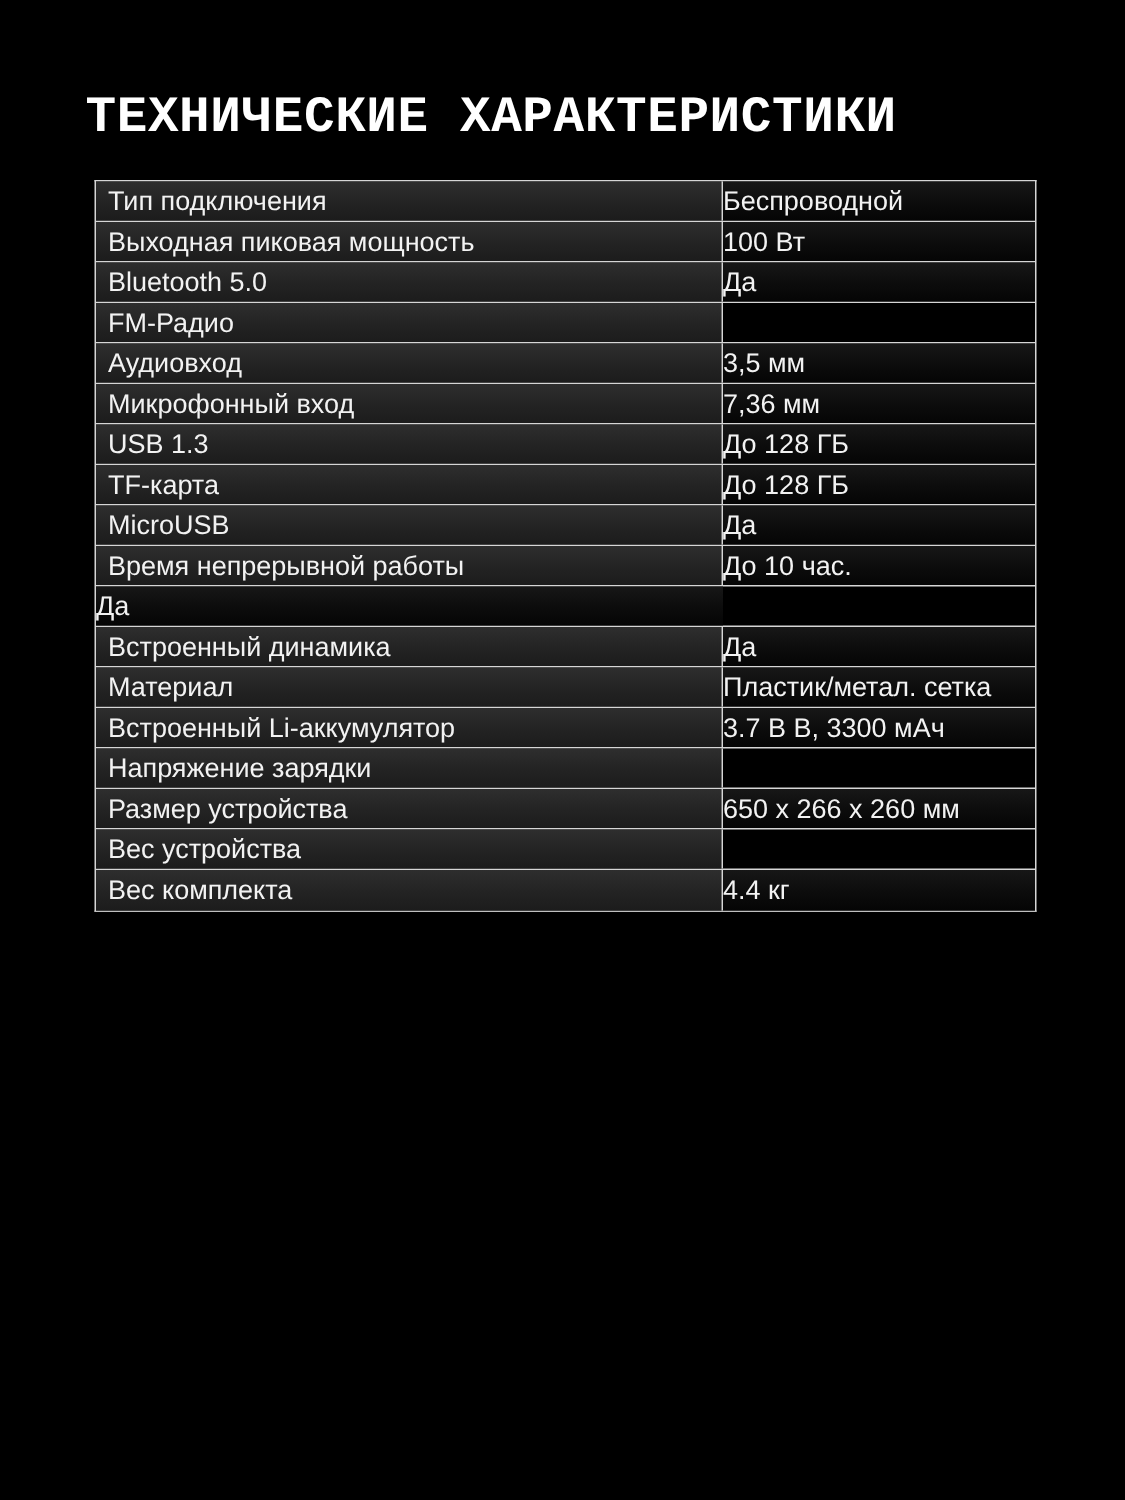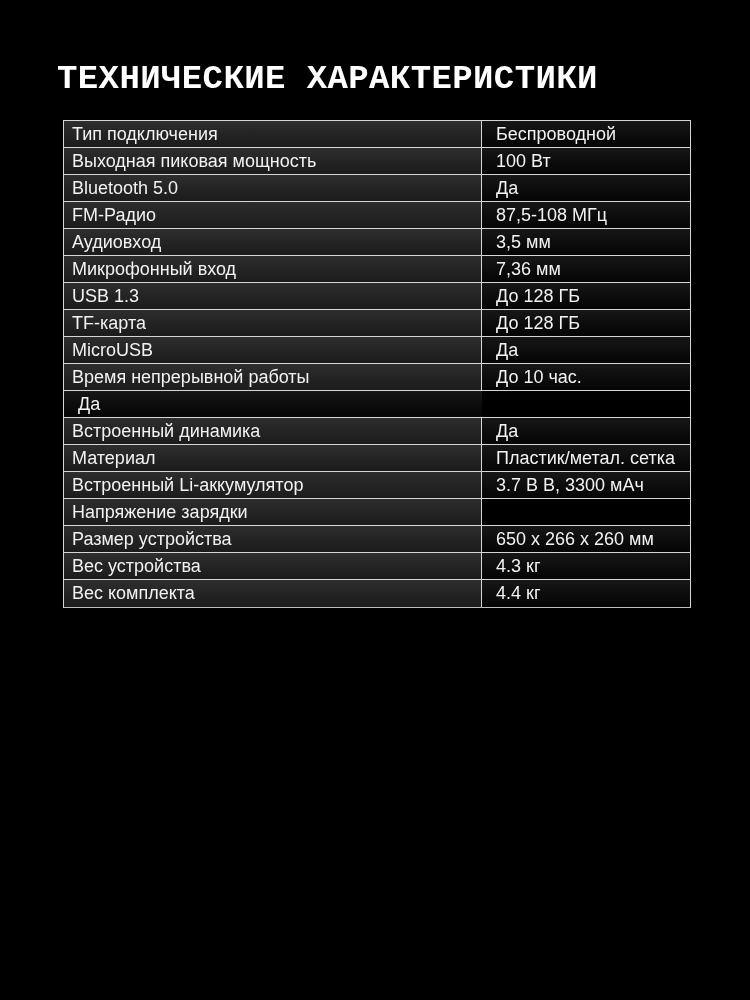--- a/index.html
+++ b/index.html
@@ -48,21 +48,21 @@
     white-space: nowrap;
     overflow: hidden;
   }
   .spec-cell.label {
     background: linear-gradient(180deg, #2e2e2e 0%, #232323 55%, #1c1c1c 100%);
     border-right: 1px solid #d6d6d6;
     padding-left: 8px;
   }
   .spec-cell.value {
     background: linear-gradient(180deg, #171717 0%, #0c0c0c 55%, #050505 100%);
-    padding-left: 14px;
+    padding-left: 0;
   }
 </style>
 </head>
 <body>
 
 <div class="page">
   <h1 class="page-title">ТЕХНИЧЕСКИЕ ХАРАКТЕРИСТИКИ</h1>
 
   <div class="spec-table">
       <div class="spec-row">
@@ -72,21 +72,20 @@
       <div class="spec-row">
         <div class="spec-cell label">Выходная пиковая мощность</div>
         <div class="spec-cell value">100 Вт</div>
       </div>
       <div class="spec-row">
         <div class="spec-cell label">Bluetooth 5.0</div>
         <div class="spec-cell value">Да</div>
       </div>
       <div class="spec-row">
         <div class="spec-cell label">FM-Радио</div>
-        <div class="spec-cell value">87,5-108 МГц</div>
       </div>
       <div class="spec-row">
         <div class="spec-cell label">Аудиовход</div>
         <div class="spec-cell value">3,5 мм</div>
       </div>
       <div class="spec-row">
         <div class="spec-cell label">Микрофонный вход</div>
         <div class="spec-cell value">7,36 мм</div>
       </div>
       <div class="spec-row">
@@ -122,20 +121,19 @@
       </div>
       <div class="spec-row">
         <div class="spec-cell label">Напряжение зарядки</div>
       </div>
       <div class="spec-row">
         <div class="spec-cell label">Размер устройства</div>
         <div class="spec-cell value">650 x 266 x 260 мм</div>
       </div>
       <div class="spec-row">
         <div class="spec-cell label">Вес устройства</div>
-        <div class="spec-cell value">4.3 кг</div>
       </div>
       <div class="spec-row">
         <div class="spec-cell label">Вес комплекта</div>
         <div class="spec-cell value">4.4 кг</div>
       </div>
     </div>
 </div>
 
 </body></html>

